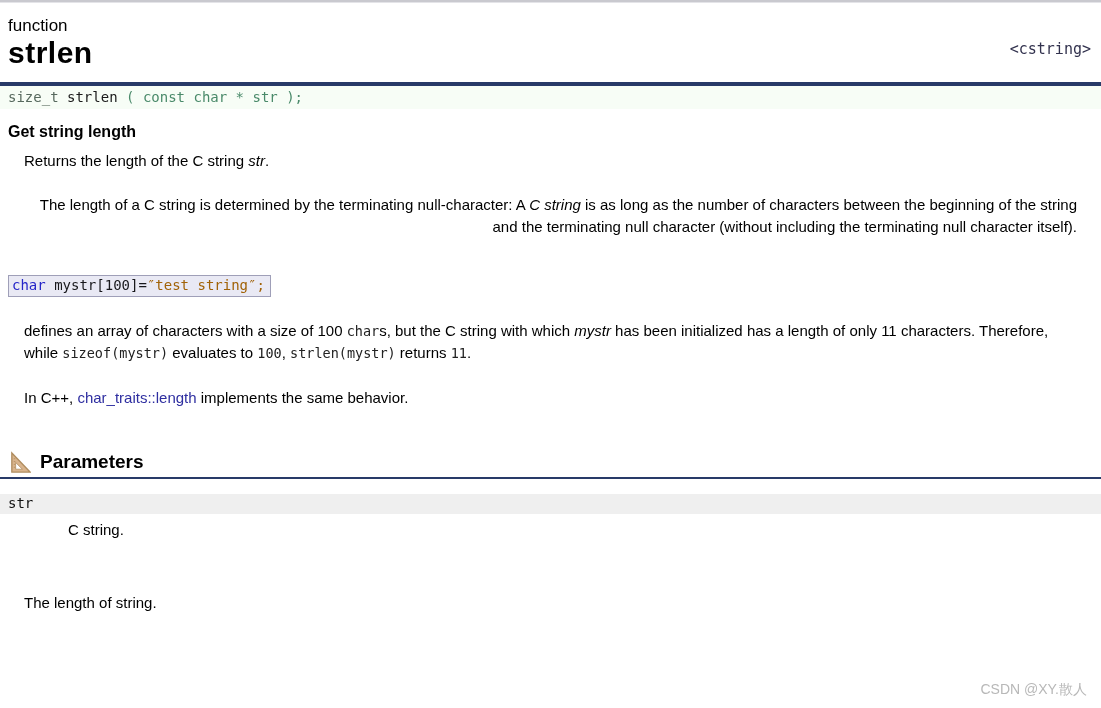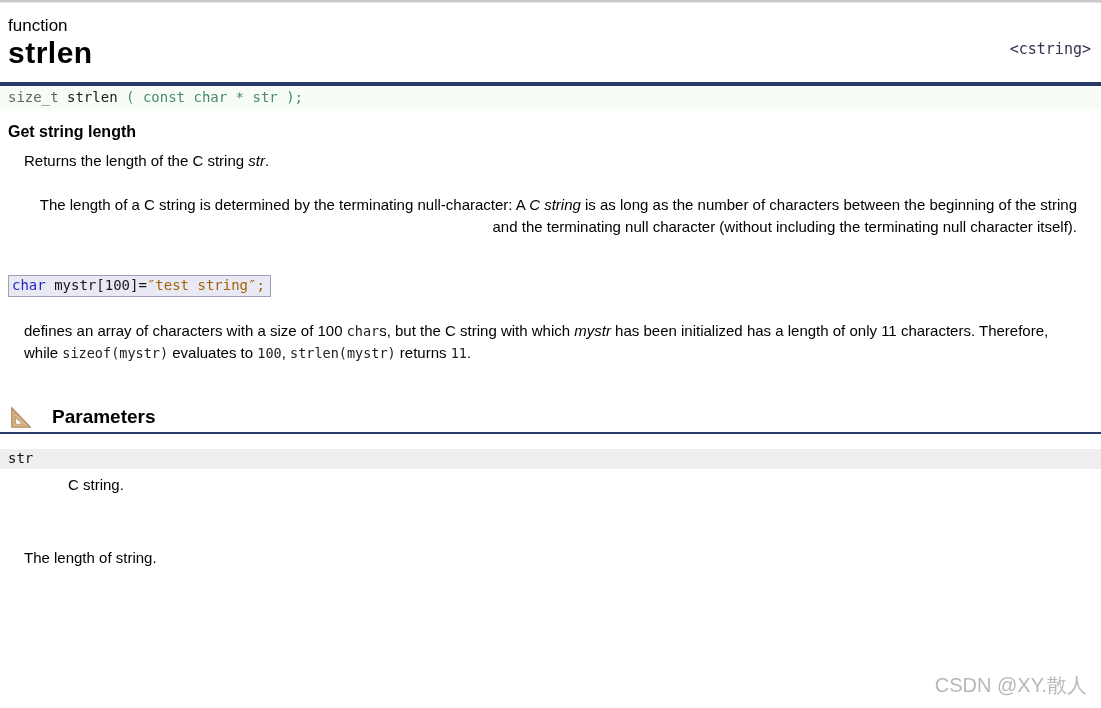--- a/index.html
+++ b/index.html
@@ -64,38 +64,38 @@
     font-family:"DejaVu Sans Mono","Liberation Mono",monospace;
     font-size:14px;line-height:17px;
   }
   .codebox .kw{color:var(--keyword-blue);}
   .codebox .mid{color:#18181c;}
   .codebox .str{color:#a16207;}
   a.doc-link{color:var(--link-blue);text-decoration:none;cursor:pointer;}
   .section{margin-top:41px;}
   .section-return{margin-top:51px;}
   .section-head{
-    display:flex;align-items:center;gap:21px;
+    display:flex;align-items:center;gap:9px;
     margin:0 -8px;padding:0 8px 3px 8px;
     border-bottom:2px solid var(--accent-navy);
   }
   .section-head h2{font-size:19px;margin:0;line-height:24px;font-weight:bold;}
   .section-icon{width:23px;height:23px;flex:0 0 auto;display:block;}
   .param-row{
     margin:15px -8px 0 -8px;
     background:var(--param-row-bg);
     padding:1px 8px 2px 8px;
     font-family:"DejaVu Sans Mono","Liberation Mono",monospace;
     font-size:14px;line-height:17px;color:#111;
   }
   .param-desc{margin:5px 0 0 60px;}
   .return-desc{margin-top:11px;}
   .watermark{
     position:absolute;right:14px;bottom:9px;
-    color:var(--watermark-gray);font-size:20px;
+    color:var(--watermark-gray);font-size:14px;
     font-family:"Liberation Sans","DejaVu Sans",sans-serif;
   }
 </style>
 </head>
 <body>
 
 <div class="topbar"></div>
 
 <div class="content">
   <div class="kind">function</div>
@@ -112,20 +112,21 @@
 
   <p class="p-intro"><span>Returns the length of the C string </span><em>str</em><span>.</span></p>
 
   <p class="p-std"><span>The length of a C string is determined by the terminating null-character: A </span><em>C string</em><span> is as long as the number of characters between the beginning of the string and the terminating null character (without including the terminating null character itself).</span></p>
 
 
   <span class="codebox"><span class="kw">char</span><span class="mid"> mystr[100]=</span><span class="str">″test string″;</span></span>
 
   <p class="p-gap"><span>defines an array of characters with a size of 100 </span><code class="inline">char</code><span>s, but the C string with which </span><em>mystr</em><span> has been initialized has a length of only 11 characters. Therefore, while </span><code class="inline">sizeof(mystr)</code><span> evaluates to </span><code class="inline">100</code><span>, </span><code class="inline">strlen(mystr)</code><span> returns </span><code class="inline">11</code><span>.</span></p>
 
+  <p class="p-gap"><span>In C++, </span><a class="doc-link">char_traits::length</a><span> implements the same behavior.</span></p>
 
   <div class="section">
     <div class="section-head">
       <svg class="section-icon" viewBox="0 0 24 24" aria-hidden="true">
         <path d="M4 2 L4 22 L23 22 Z" fill="var(--icon-tan)" stroke="var(--icon-tan-dark)" stroke-width="1.4"></path>
         <path d="M8 12 L8 19 L15 19 Z" fill="#ffffff" stroke="var(--icon-tan-dark)" stroke-width="0.8"></path>
         <path d="M6 8 L7.6 8 M6 11 L7.6 11 M6 14 L7.6 14 M6 17 L7.6 17" stroke="var(--icon-tan-dark)" stroke-width="0.8"></path>
       </svg>
       <h2>Parameters</h2>
     </div>

